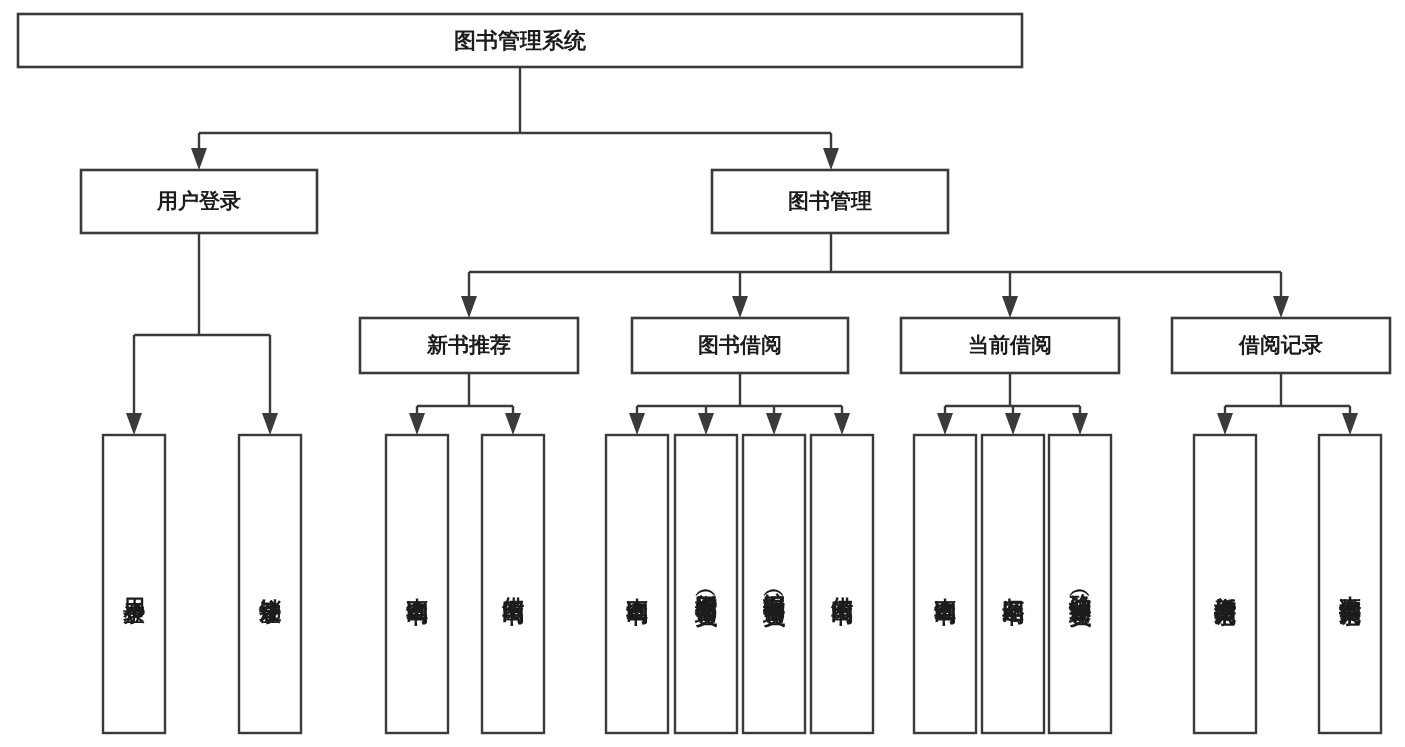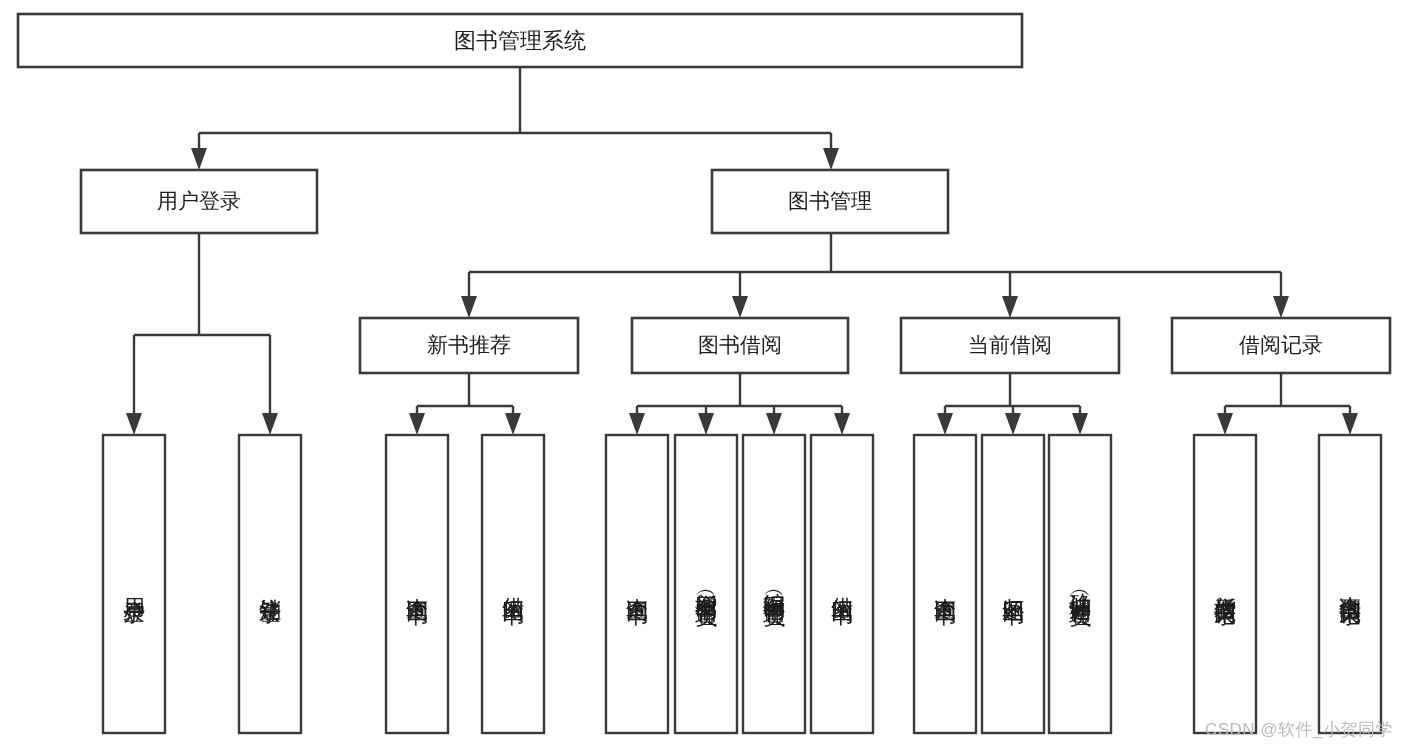--- a/index.html
+++ b/index.html
@@ -13,20 +13,21 @@
     height: 747px;
     font-family: "Liberation Sans", "DejaVu Sans", sans-serif;
     overflow: hidden;
     position: relative;
   }
   #diagram-root {
     position: relative;
     width: 1405px;
     height: 747px;
     background: #ffffff;
+    font-weight: bold;
   }
   svg.diagram-svg {
     position: absolute;
     left: 0;
     top: 0;
     width: 1405px;
     height: 747px;
     display: block;
   }
   .node-box {
@@ -222,14 +223,13 @@
   <div class="leaf-label" style="left:743px; top:435px; width:62px; height:298px;">编辑图书（管理员）</div>
   <div class="leaf-label" style="left:811px; top:435px; width:62px; height:298px;">借阅图书</div>
 
   <div class="leaf-label" style="left:914px; top:435px; width:62px; height:298px;">查询图书</div>
   <div class="leaf-label" style="left:982px; top:435px; width:62px; height:298px;">归还图书</div>
   <div class="leaf-label" style="left:1049px; top:435px; width:62px; height:298px;">确认归还（管理员）</div>
 
   <div class="leaf-label" style="left:1194px; top:435px; width:62px; height:298px;">新增借阅记录</div>
   <div class="leaf-label" style="left:1319px; top:435px; width:62px; height:298px;">查询借阅记录</div>
 
-  <div class="watermark">CSDN @软件_小贺同学</div>
 </div>
 
 </body></html>

